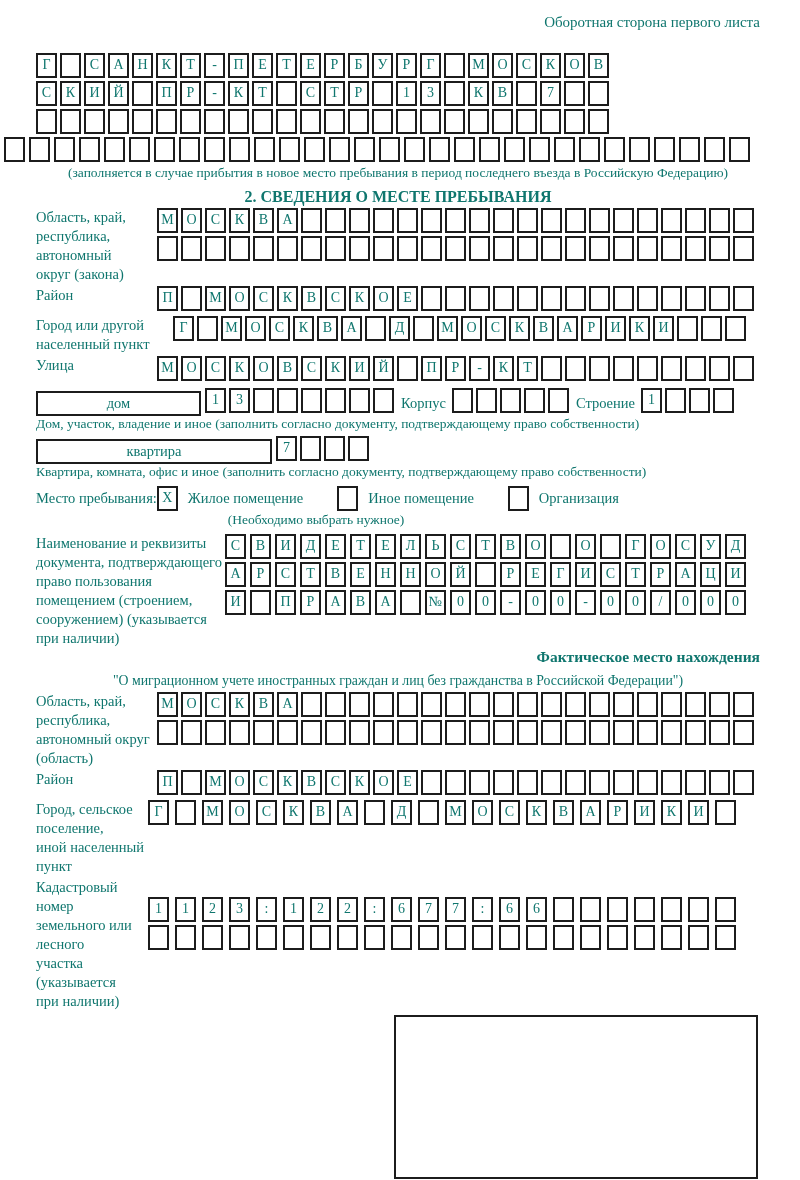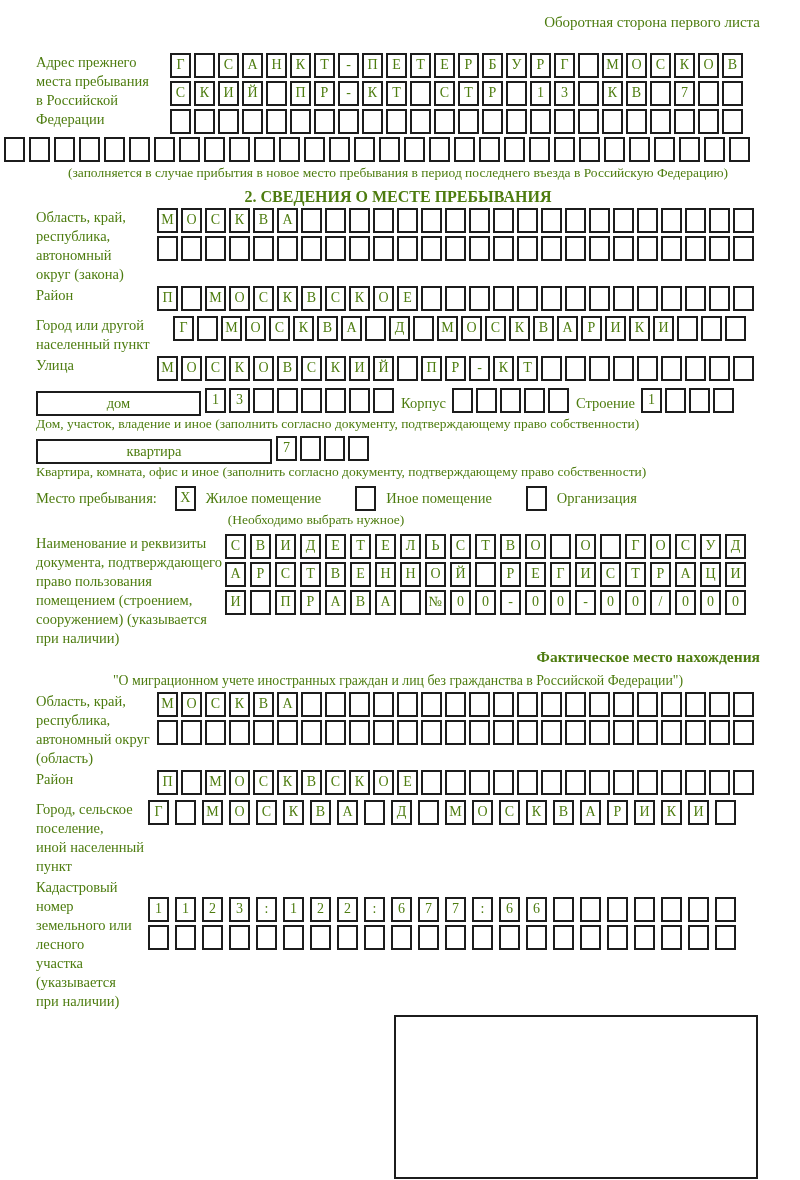--- a/index.html
+++ b/index.html
@@ -1,19 +1,19 @@
 <!DOCTYPE html>
 <html><head>
 <meta charset="utf-8">
 <style>
   html,body{margin:0;padding:0;background:#fff;}
   .page{
     width:800px;height:1180px;box-sizing:border-box;
     padding:6px 40px 0 36px;overflow:hidden;background:#fff;
-    font-family:"Liberation Serif","DejaVu Serif",serif;color:#4d7c0f;
+    font-family:"Liberation Serif","DejaVu Serif",serif;color:#0f766e;
   }
   .hdr{text-align:right;font-size:15px;margin-top:8px;}
   .frow{display:flex;align-items:flex-start;margin-top:2px;}
   .flabel{font-size:14.5px;line-height:19px;flex-shrink:0;}
   .w134{width:134px}.w121{width:121px}.w189{width:189px}.w112{width:112px}
   .boxcol{flex-grow:0;}
   .boxrow{white-space:nowrap;height:25px;margin-bottom:3px;}
   .cell{
     display:inline-block;box-sizing:border-box;width:21px;height:25px;
     border:2px solid #1c1c1c;margin-right:3px;text-align:center;
@@ -28,46 +28,40 @@
   .noteleft{font-size:13.5px;text-align:left;margin-top:0;}
   .h2{text-align:center;font-weight:bold;font-size:16px;margin-top:7px;}
   .indent16{margin-left:16px;}
   .domrow{display:flex;align-items:flex-end;margin-top:4px;}
   .wbox{box-sizing:border-box;height:25px;border:2px solid #1c1c1c;text-align:center;
         font-size:14.5px;line-height:21px;flex-shrink:0;}
   .dombox{width:165px;margin-right:4px;}
   .kvbox{width:236px;margin-right:4px;}
   .inl{font-size:14.5px;line-height:25px;padding:0 6px 0 4px;flex-shrink:0;}
   .mestorow{display:flex;align-items:center;margin-top:6px;font-size:14.5px;}
-  .mlabel{margin-right:18px;}
+  .mlabel{margin-right:0;}
   .mopt{display:flex;align-items:center;margin-right:6px;}
   .mopt .cell{margin:0 10px 0 0;}
   .mopt .mtext{margin-right:28px;}
   .mnote{font-size:13.5px;text-align:center;width:560px;margin-top:1px;}
   .doc{margin-top:6px;}
   .fact-title{text-align:right;font-weight:bold;font-size:15.5px;}
   .fact-note{text-align:center;font-size:13.8px;line-height:18px;margin-top:6px;}
   .kad-col{margin-top:19px;}
   .stamp-wrap{display:flex;flex-direction:column;align-items:flex-end;margin-top:4px;}
   .stamp-box{width:360px;height:160px;border:2px solid #1c1c1c;margin-right:2px;background:#fff;}
 </style>
 </head>
 <body>
 
 <div class="page">
 
   <div class="hdr">Оборотная сторона первого листа</div>
 
   <div class="frow sec1">
-    <div class="flabel w134">
-        <div>Адрес прежнего</div>
-        <div>места пребывания</div>
-        <div>в Российской</div>
-        <div>Федерации</div>
-      </div>
     <div class="boxcol">
       <div class="boxrow"><span class="cell">Г</span><span class="cell">&nbsp;</span><span class="cell">С</span><span class="cell">А</span><span class="cell">Н</span><span class="cell">К</span><span class="cell">Т</span><span class="cell">-</span><span class="cell">П</span><span class="cell">Е</span><span class="cell">Т</span><span class="cell">Е</span><span class="cell">Р</span><span class="cell">Б</span><span class="cell">У</span><span class="cell">Р</span><span class="cell">Г</span><span class="cell">&nbsp;</span><span class="cell">М</span><span class="cell">О</span><span class="cell">С</span><span class="cell">К</span><span class="cell">О</span><span class="cell">В</span></div>
       <div class="boxrow"><span class="cell">С</span><span class="cell">К</span><span class="cell">И</span><span class="cell">Й</span><span class="cell">&nbsp;</span><span class="cell">П</span><span class="cell">Р</span><span class="cell">-</span><span class="cell">К</span><span class="cell">Т</span><span class="cell">&nbsp;</span><span class="cell">С</span><span class="cell">Т</span><span class="cell">Р</span><span class="cell">&nbsp;</span><span class="cell">1</span><span class="cell">3</span><span class="cell">&nbsp;</span><span class="cell">К</span><span class="cell">В</span><span class="cell">&nbsp;</span><span class="cell">7</span><span class="cell">&nbsp;</span><span class="cell">&nbsp;</span></div>
       <div class="boxrow"><span class="cell">&nbsp;</span><span class="cell">&nbsp;</span><span class="cell">&nbsp;</span><span class="cell">&nbsp;</span><span class="cell">&nbsp;</span><span class="cell">&nbsp;</span><span class="cell">&nbsp;</span><span class="cell">&nbsp;</span><span class="cell">&nbsp;</span><span class="cell">&nbsp;</span><span class="cell">&nbsp;</span><span class="cell">&nbsp;</span><span class="cell">&nbsp;</span><span class="cell">&nbsp;</span><span class="cell">&nbsp;</span><span class="cell">&nbsp;</span><span class="cell">&nbsp;</span><span class="cell">&nbsp;</span><span class="cell">&nbsp;</span><span class="cell">&nbsp;</span><span class="cell">&nbsp;</span><span class="cell">&nbsp;</span><span class="cell">&nbsp;</span><span class="cell">&nbsp;</span></div>
     </div>
   </div>
   <div class="boxrow full"><span class="cell">&nbsp;</span><span class="cell">&nbsp;</span><span class="cell">&nbsp;</span><span class="cell">&nbsp;</span><span class="cell">&nbsp;</span><span class="cell">&nbsp;</span><span class="cell">&nbsp;</span><span class="cell">&nbsp;</span><span class="cell">&nbsp;</span><span class="cell">&nbsp;</span><span class="cell">&nbsp;</span><span class="cell">&nbsp;</span><span class="cell">&nbsp;</span><span class="cell">&nbsp;</span><span class="cell">&nbsp;</span><span class="cell">&nbsp;</span><span class="cell">&nbsp;</span><span class="cell">&nbsp;</span><span class="cell">&nbsp;</span><span class="cell">&nbsp;</span><span class="cell">&nbsp;</span><span class="cell">&nbsp;</span><span class="cell">&nbsp;</span><span class="cell">&nbsp;</span><span class="cell">&nbsp;</span><span class="cell">&nbsp;</span><span class="cell">&nbsp;</span><span class="cell">&nbsp;</span><span class="cell">&nbsp;</span><span class="cell">&nbsp;</span></div>
   <div class="caption">(заполняется в случае прибытия в новое место пребывания в период последнего въезда в Российскую Федерацию)</div>
 
   <div class="h2">2. СВЕДЕНИЯ О МЕСТЕ ПРЕБЫВАНИЯ</div>

